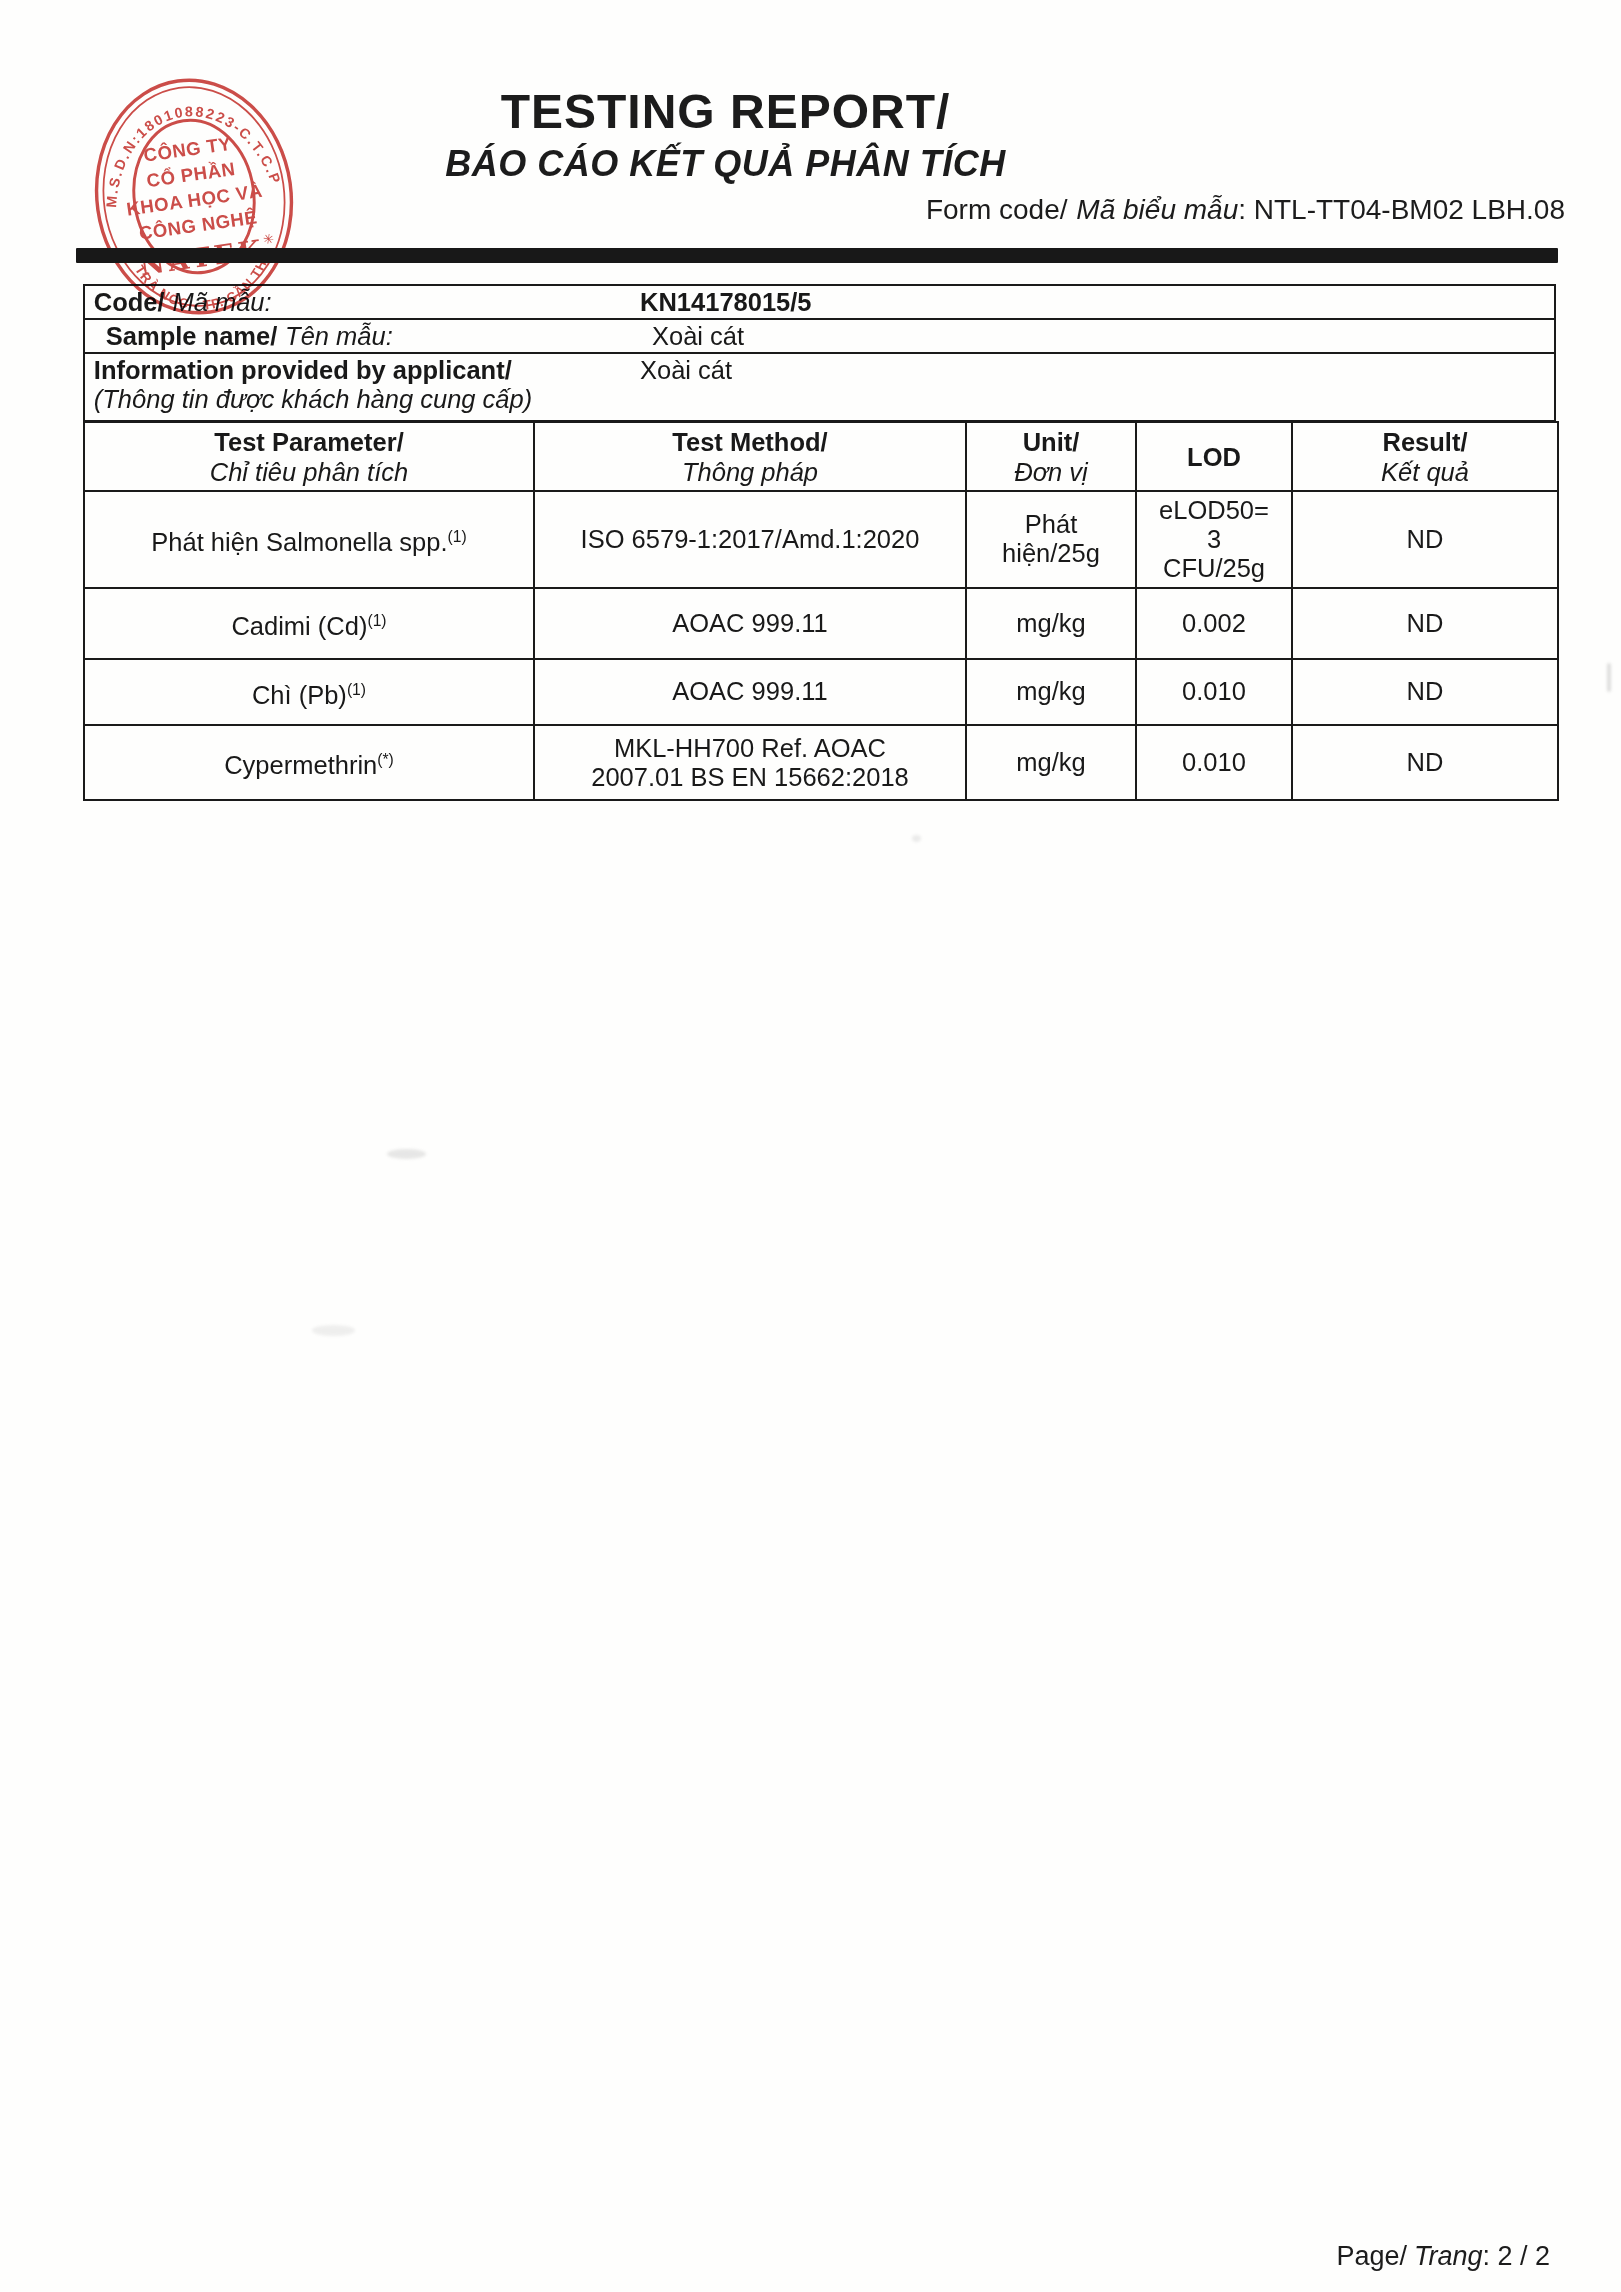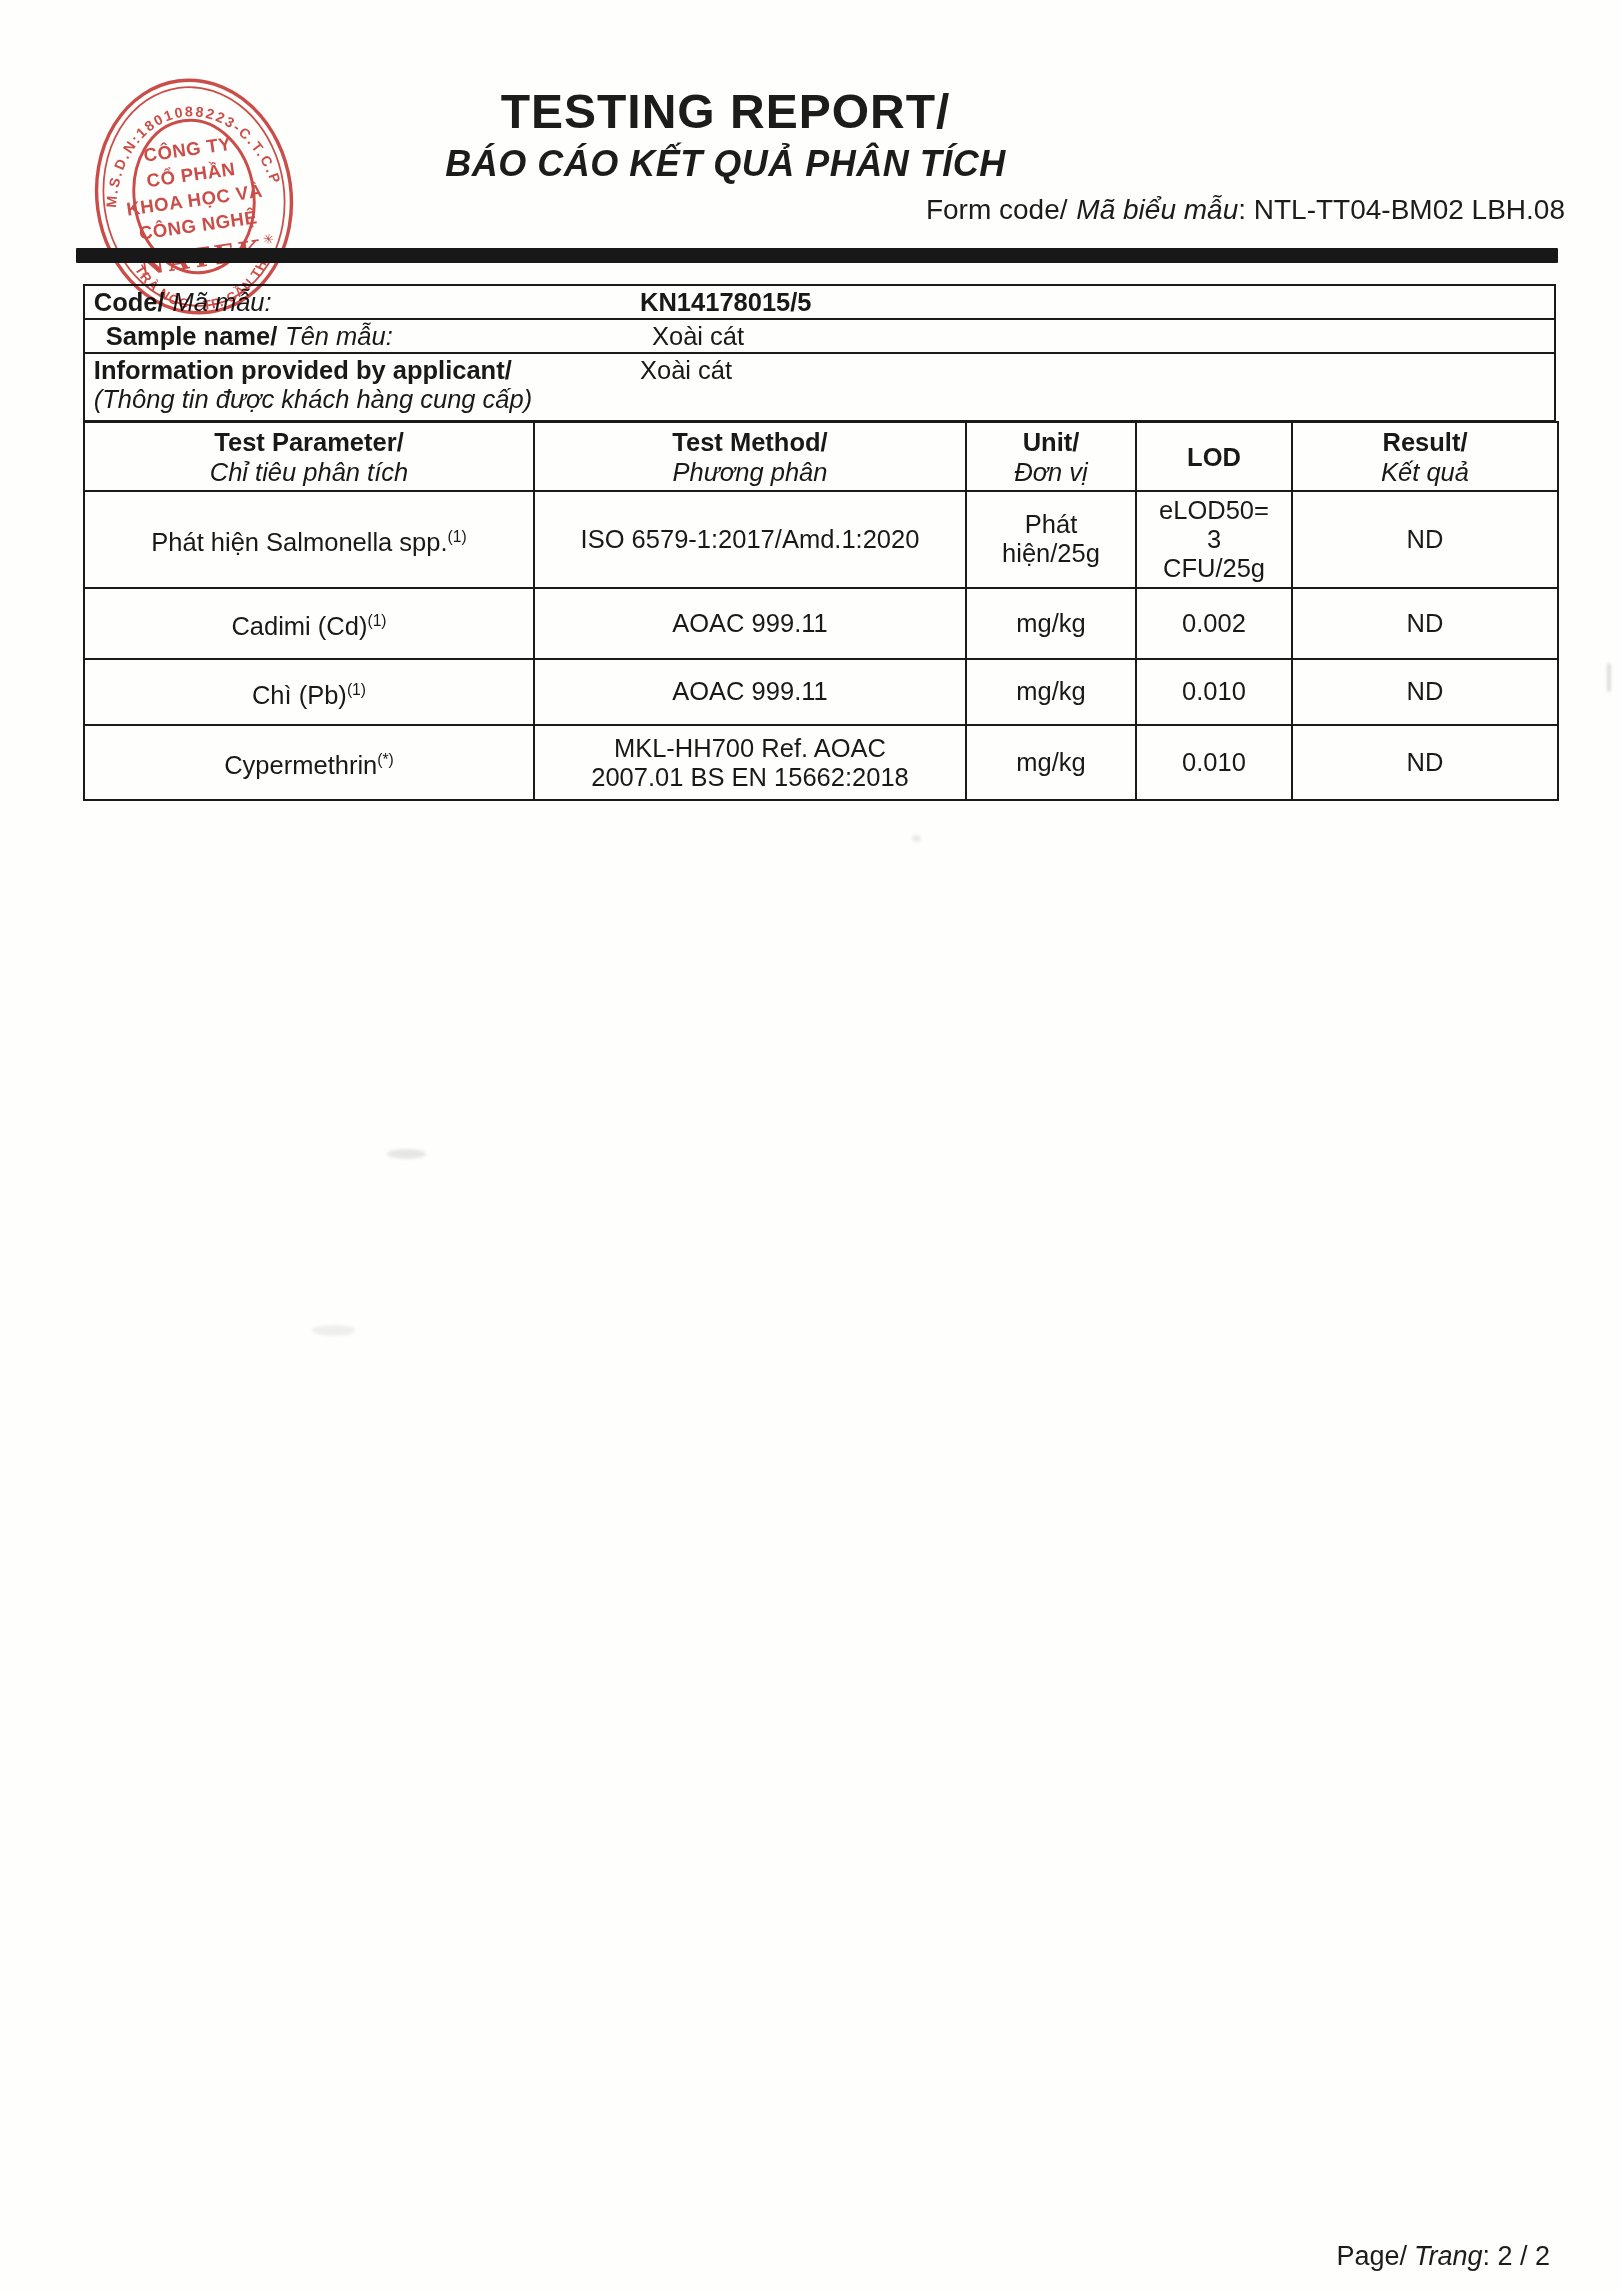--- a/index.html
+++ b/index.html
@@ -161,21 +161,21 @@
         <col style="width:266px">
     </colgroup>
     <tbody>
         <tr>
       <th>
         <span>Test Parameter/</span>
         <span class="hdr-vi">Chỉ tiêu phân tích</span>
       </th>
       <th>
         <span>Test Method/</span>
-        <span class="hdr-vi">Phương phân</span>
+        <span class="hdr-vi">Thông pháp</span>
       </th>
       <th>
         <span>Unit/</span>
         <span class="hdr-vi">Đơn vị</span>
       </th>
       <th>
         <span>LOD</span>
       </th>
       <th>
         <span>Result/</span>

